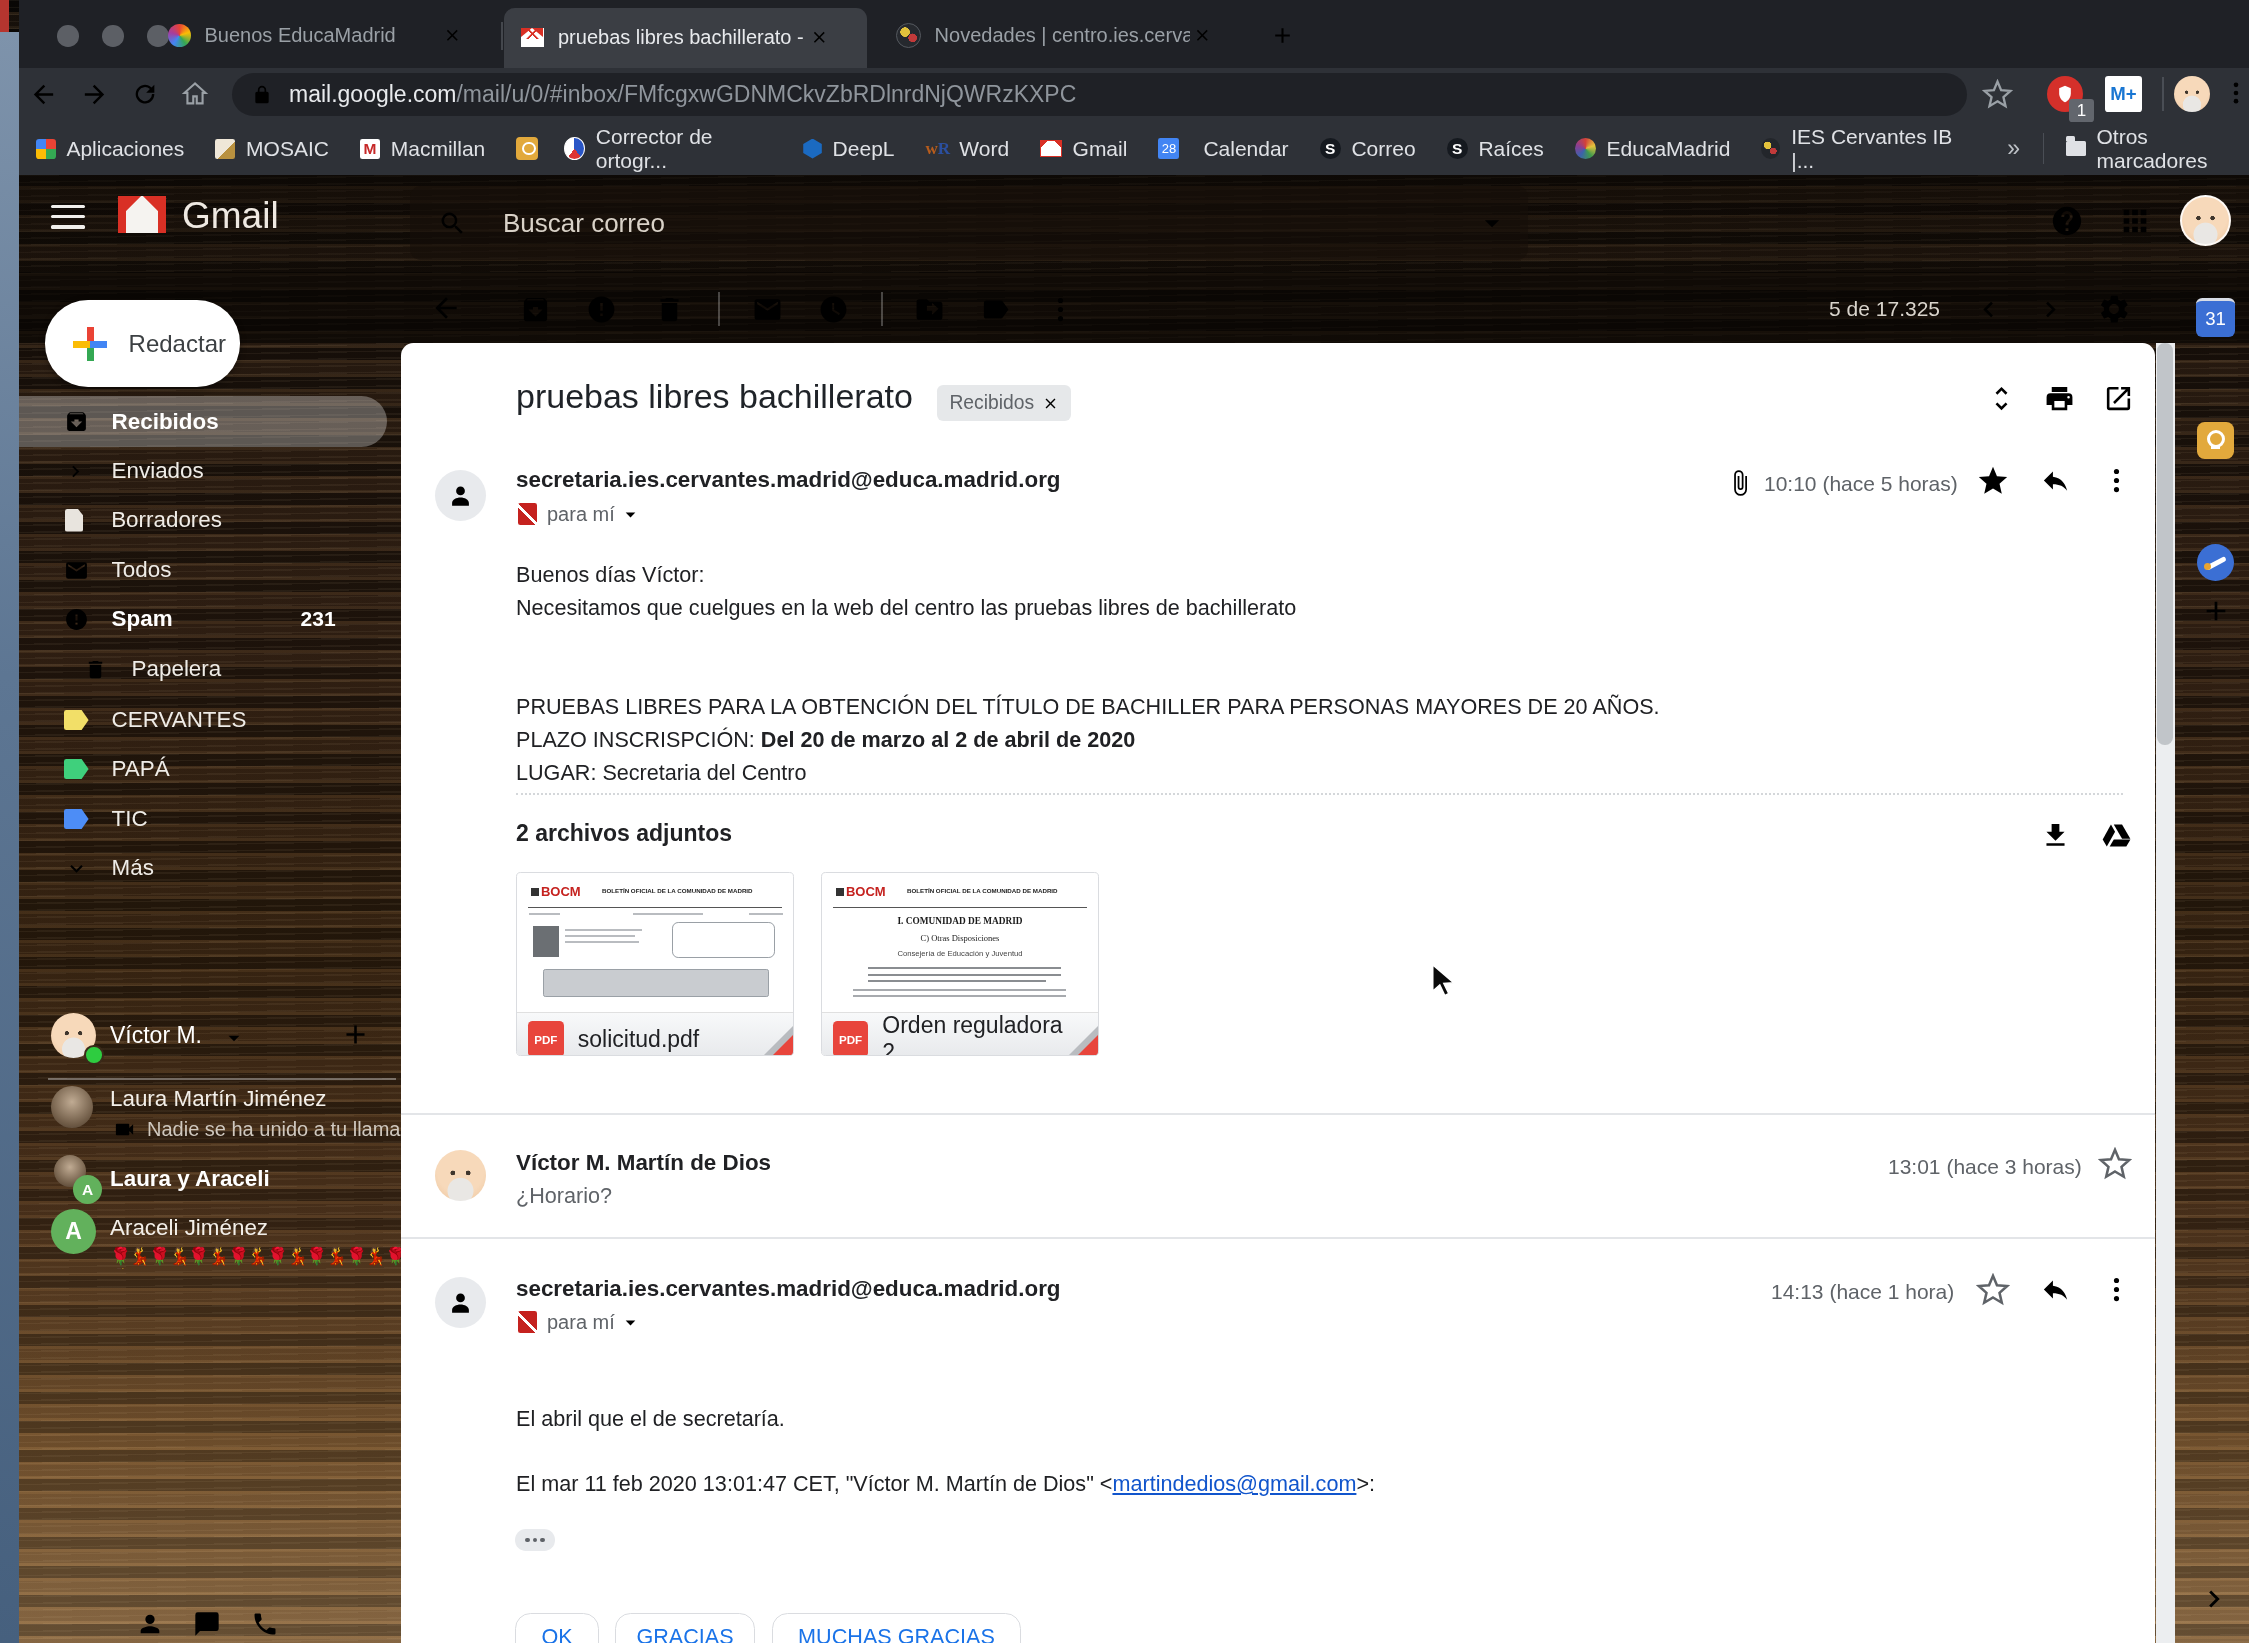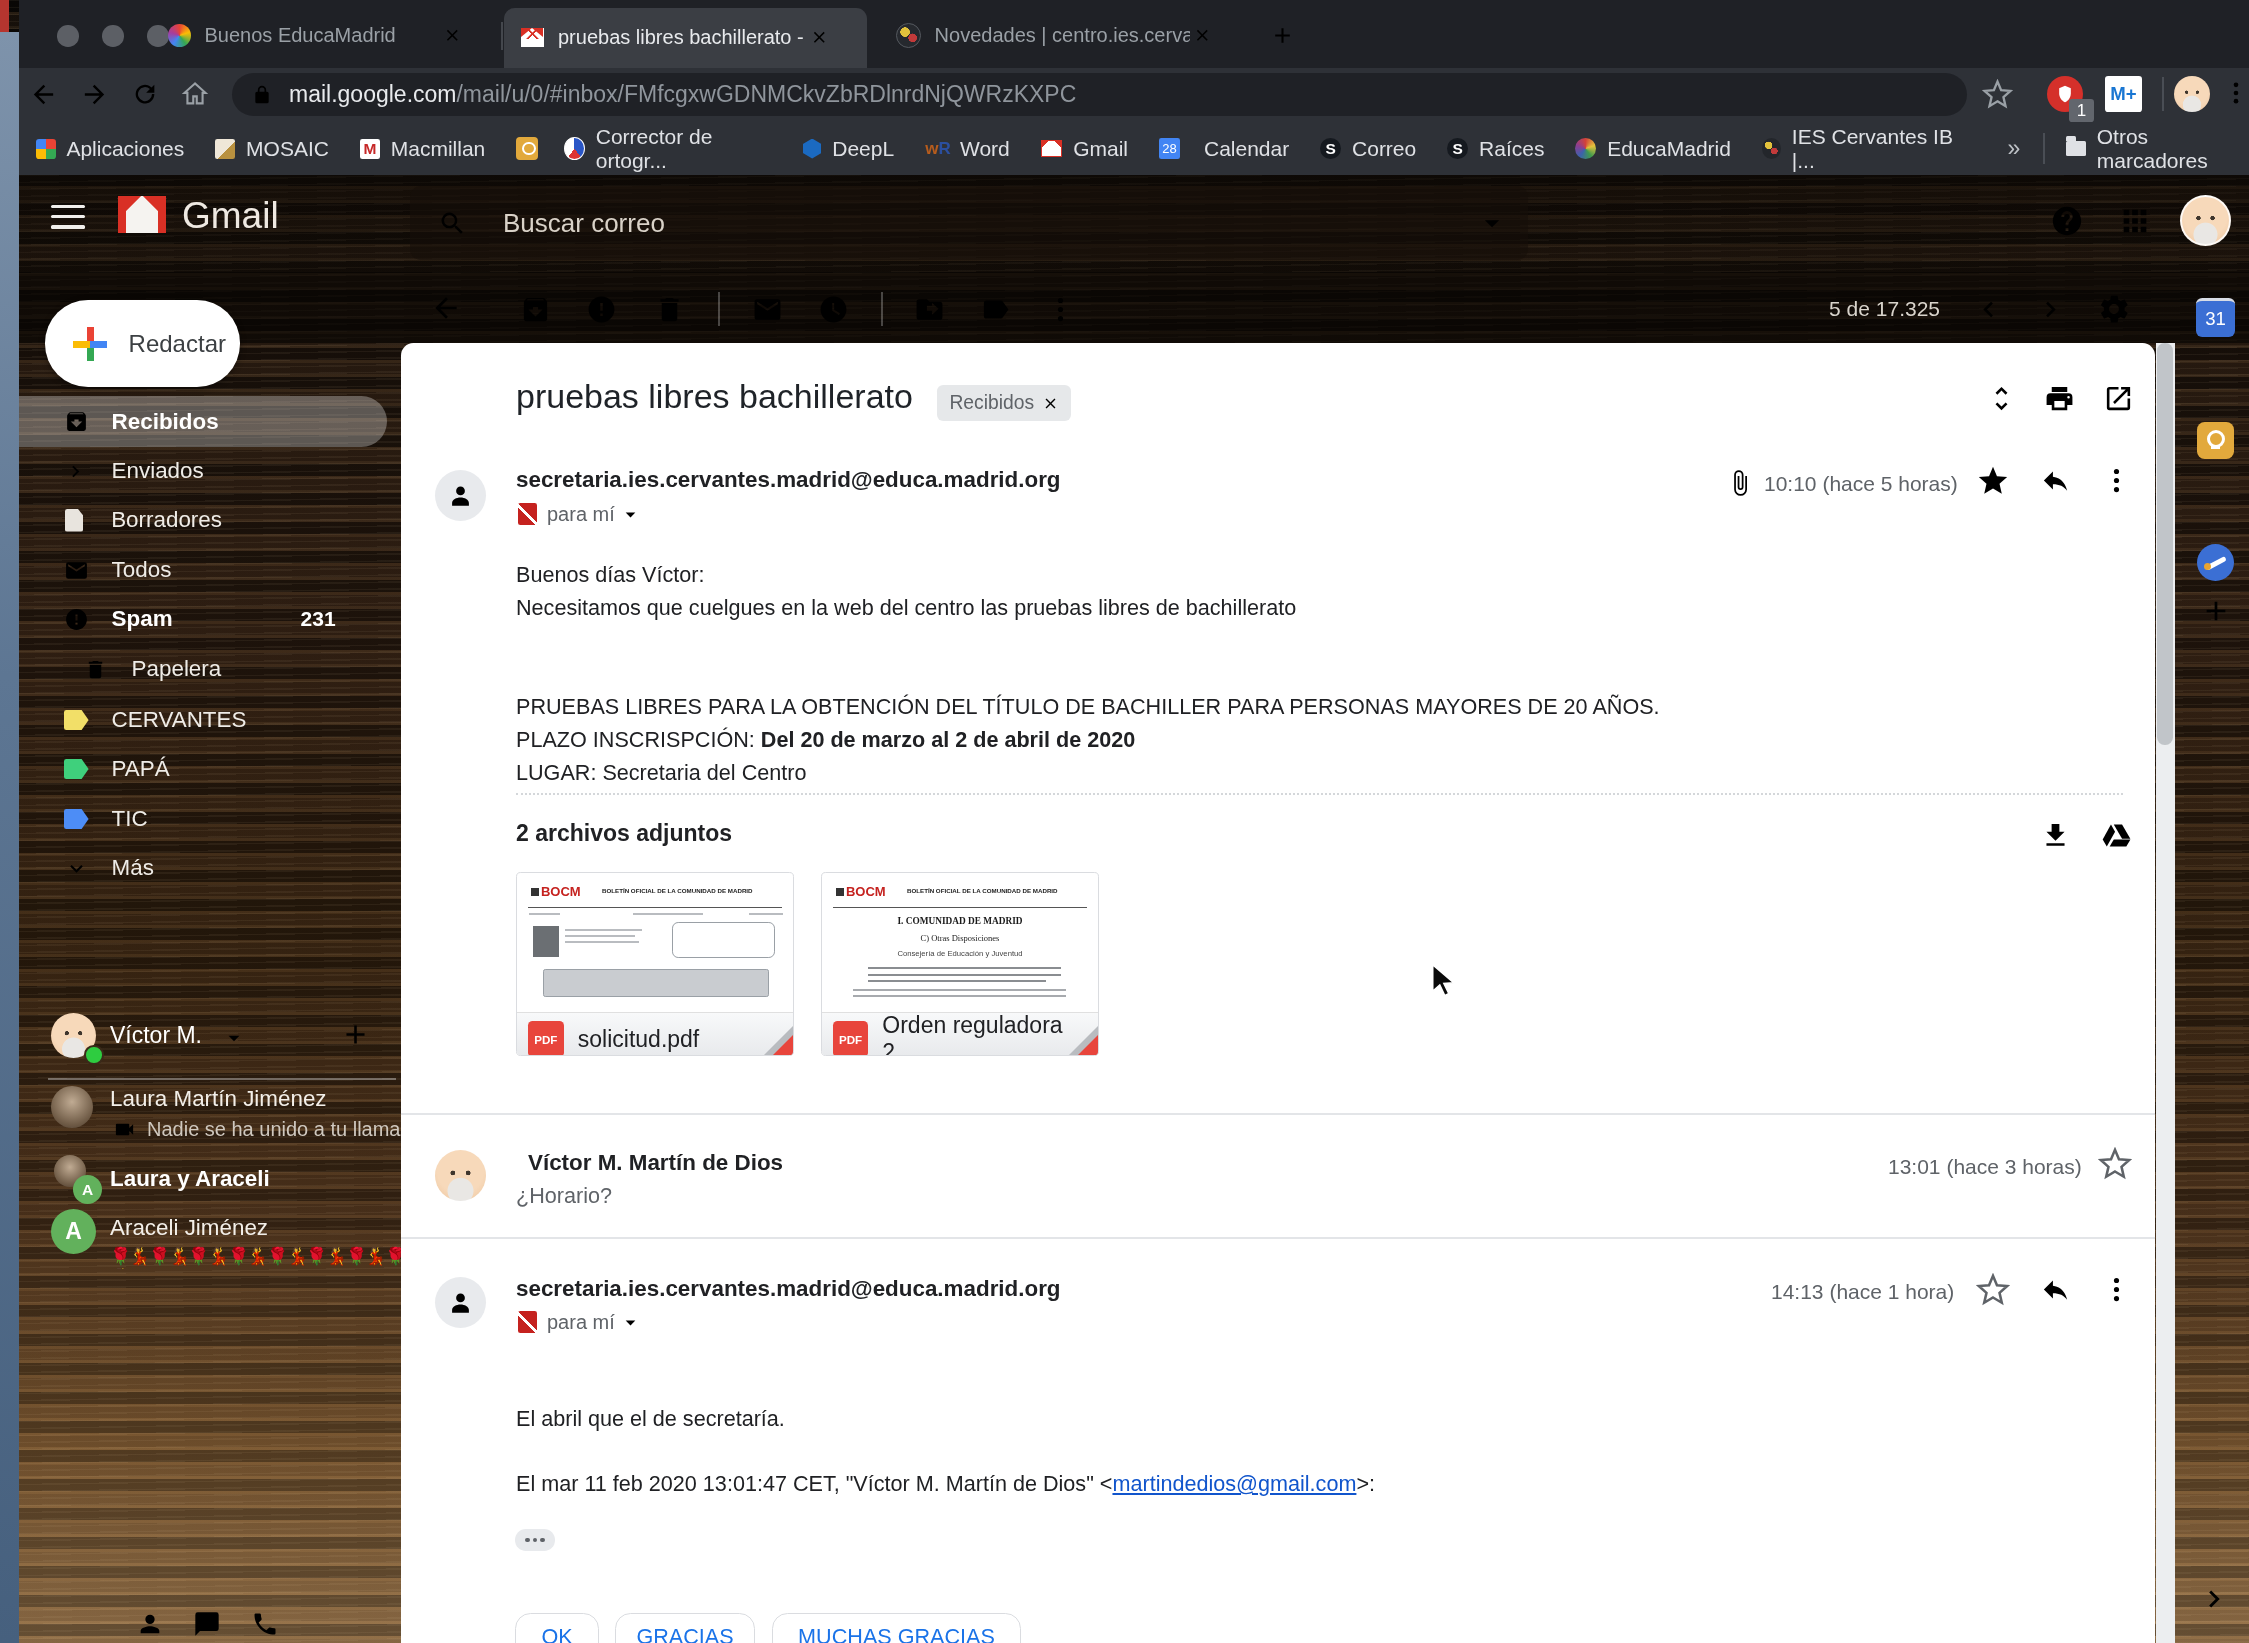--- a/index.html
+++ b/index.html
@@ -250,21 +250,21 @@
       </span>
     <span style="display:flex;align-items:center;margin-left:26px;">
       <span style="width:21px;height:21px;border-radius:50%;background:conic-gradient(#2a56c6 0 40%,#d33 40% 60%,#fff 60% 100%);border:1.5px solid #fff;"></span>
       <span style="margin-left:10.8px;">Corrector de ortogr...</span>
       </span>
     <span style="display:flex;align-items:center;margin-left:31px;">
       <span style="width:18.6px;height:20px;background:#1b6ac1;clip-path:polygon(50% 0,100% 28%,100% 72%,50% 100%,0 72%,0 28%);"></span>
       <span style="margin-left:10.8px;">DeepL</span>
       </span>
     <span style="display:flex;align-items:center;margin-left:31px;">
-      <span style="font-size:17px;font-weight:700;"><span style="color:#b65c1d;">w</span><span style="color:#2b4fa0;">R</span></span>
+      <span style="font-size:17px;font-weight:700;font-family:Liberation Serif, serif;"><span style="color:#b65c1d;">w</span><span style="color:#2b4fa0;">R</span></span>
       <span style="margin-left:9.3px;">Word</span>
       </span>
     <span style="display:flex;align-items:center;margin-left:31px;">
       <span style="width:21.6px;height:17px;background:#fff;position:relative;display:inline-block;">
           <span style="position:absolute;inset:0;background:linear-gradient(135deg,#d93025 0 18%,transparent 19%),linear-gradient(225deg,#d93025 0 18%,transparent 19%),linear-gradient(180deg,transparent 0 30%,transparent);border:1.5px solid #d93025;box-sizing:border-box;"></span>
         </span>
       <span style="margin-left:10.8px;">Gmail</span>
       </span>
     <span style="display:flex;align-items:center;margin-left:31px;">
       <span style="width:21px;height:21px;background:#4285f4;border-radius:2.3px;color:#fff;font-size:13px;text-align:center;line-height:21px;">28</span>
@@ -573,21 +573,21 @@
       <span style="margin-left:10.8px;width:36px;height:36px;background:#e8453c;border-radius:4.6px;color:#fff;font-size:11.6px;font-weight:700;display:flex;align-items:center;justify-content:center;">PDF</span>
       <span style="margin-left:14px;font-size:23px;color:#202124;">Orden reguladora 2...</span>
       <span style="position:absolute;right:0;bottom:0;width:0;height:0;border-left:40px solid transparent;border-bottom:40px solid #b9bcc0;"></span>
       <span style="position:absolute;right:0;bottom:0;width:0;height:0;border-left:31px solid transparent;border-bottom:31px solid #e8453c;"></span>
     </div>
   </div>
 
   <div class="abs" style="left:401px;top:1113px;width:1754px;height:1.5px;background:#e3e5e8;"></div>
 
   <div class="abs memoji" style="left:435px;top:1150px;width:51px;height:51px;"></div>
-  <div class="abs" style="left:516px;top:1150px;font-size:22.4px;font-weight:700;color:#202124;margin-left:12px;">Víctor M. Martín de Dios</div>
+  <div class="abs" style="left:516px;top:1150px;font-size:22.4px;font-weight:700;color:#202124;">Víctor M. Martín de Dios</div>
   <div class="abs" style="left:516px;top:1183px;font-size:21.6px;color:#5f6368;">¿Horario?</div>
   <div class="abs" style="left:1888px;top:1155px;font-size:21px;color:#5f6368;">13:01 (hace 3 horas)</div>
   <svg class="abs ic" style="left:2098px;top:1147px;width:34px;height:34px;color:#5f6368;" viewBox="0 0 44 44" width="34" height="34">
       <use href="#i-star-o"></use>
     </svg>
 
   <div class="abs" style="left:401px;top:1237px;width:1754px;height:1.5px;background:#e3e5e8;"></div>
 
   <div class="abs" style="left:435px;top:1277px;width:51px;height:51px;border-radius:50%;background:#e8eaed;display:flex;align-items:center;justify-content:center;">
     <svg class="ic" style="width:31px;height:31px;color:#bdc1c6;" viewBox="0 0 40 40" width="31" height="31">

